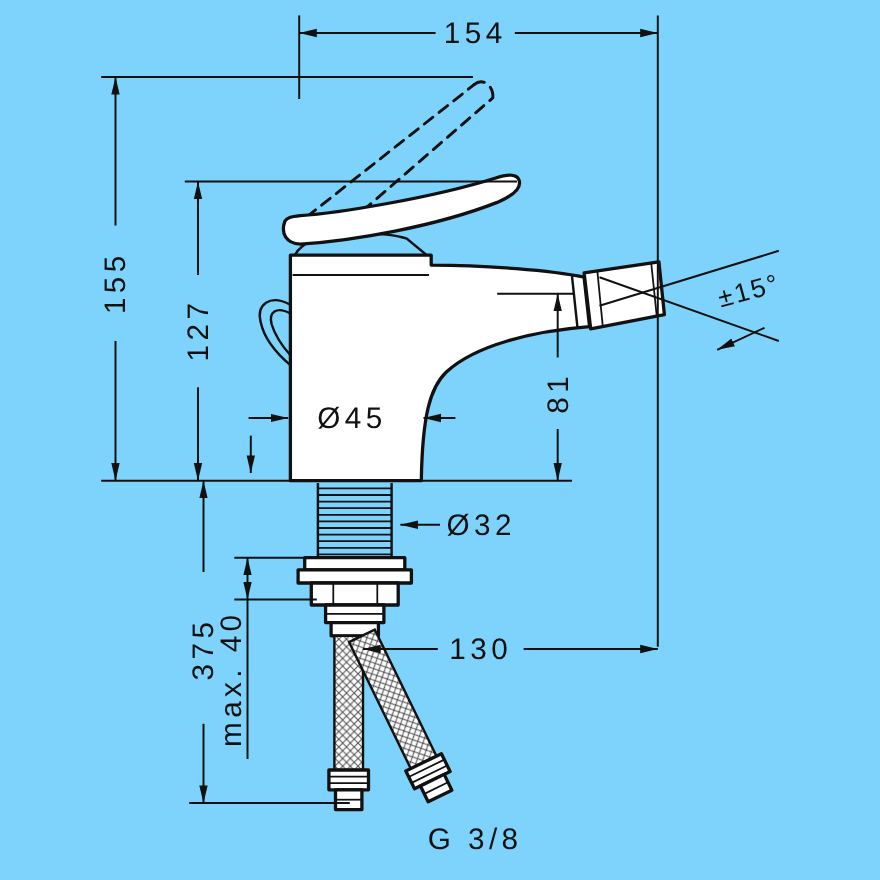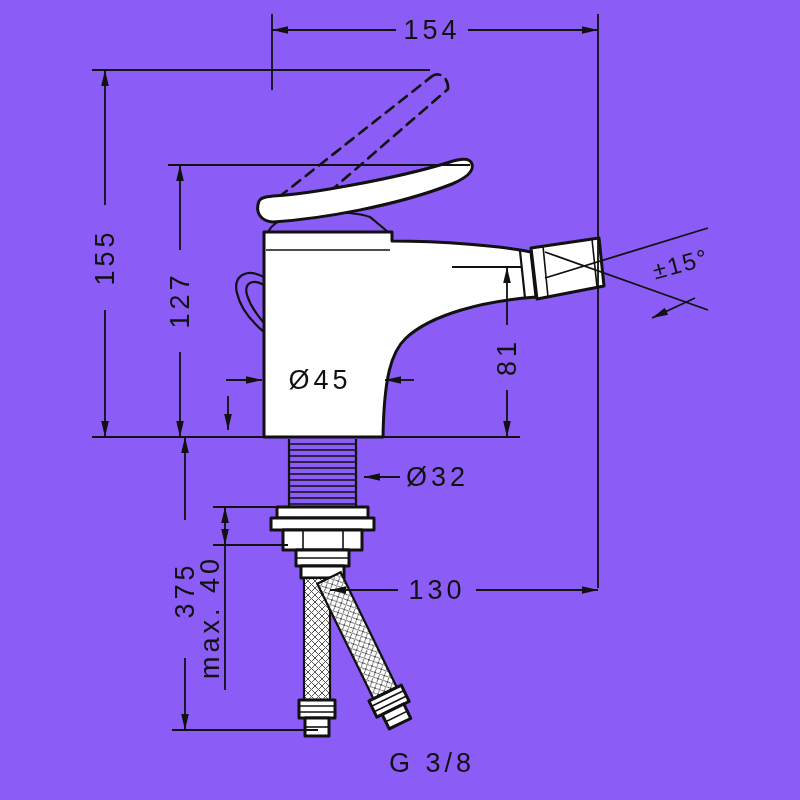--- a/index.html
+++ b/index.html
@@ -1,16 +1,16 @@
 <!DOCTYPE html>
 <html><head>
 <meta charset="utf-8">
 <style>
   html,body{margin:0;padding:0;background:#ffffff;}
-  .stage{width:800px;height:800px;background:#8b5cf6;overflow:hidden;position:relative;font-family:"Liberation Sans",sans-serif;}
+  .stage{width:800px;height:800px;background:#7dd3fc;overflow:hidden;position:relative;font-family:"Liberation Sans",sans-serif;}
   svg{display:block;}
   text{font-family:"Liberation Sans",sans-serif;fill:#111;}
   .dim-text{font-size:27px;letter-spacing:4px;}
   .dim-text-sm{font-size:24px;letter-spacing:2px;}
   .outline{fill:#ffffff;stroke:#111;stroke-width:3;stroke-linejoin:round;}
   .detail{fill:none;stroke:#111;stroke-width:2.2;}
   .thin{fill:none;stroke:#111;stroke-width:1.6;}
   .dim{fill:none;stroke:#111;stroke-width:1.8;}
   .dashed{fill:none;stroke:#111;stroke-width:2.6;stroke-dasharray:10 7;stroke-linecap:round;}
 </style>

